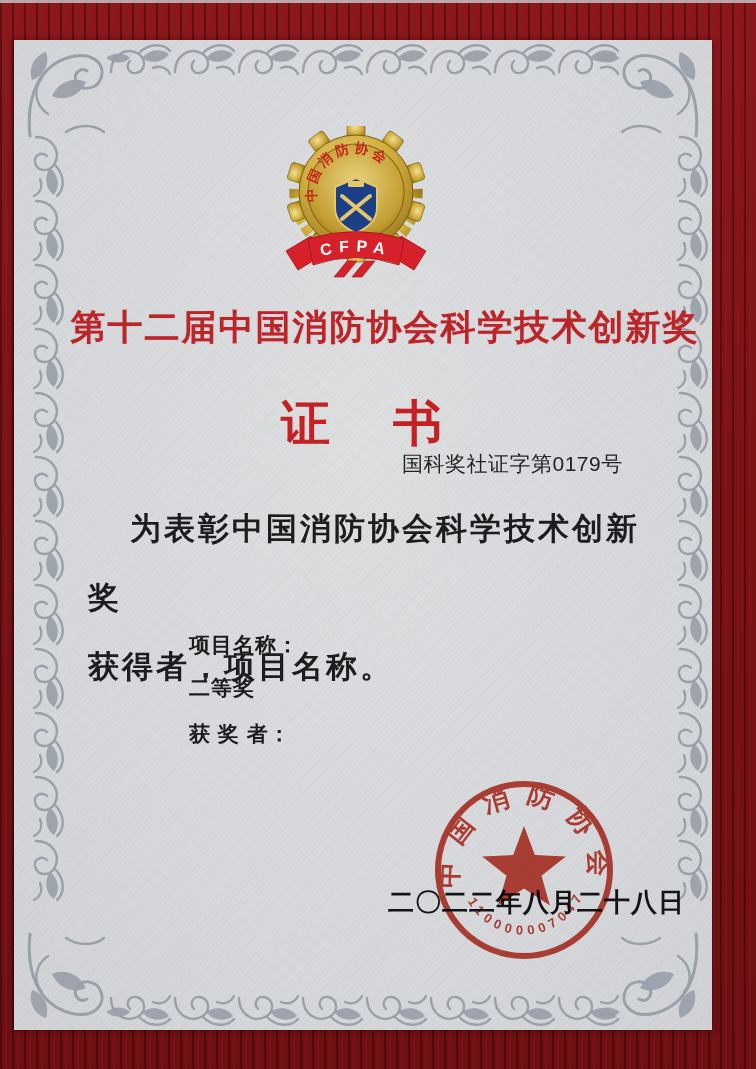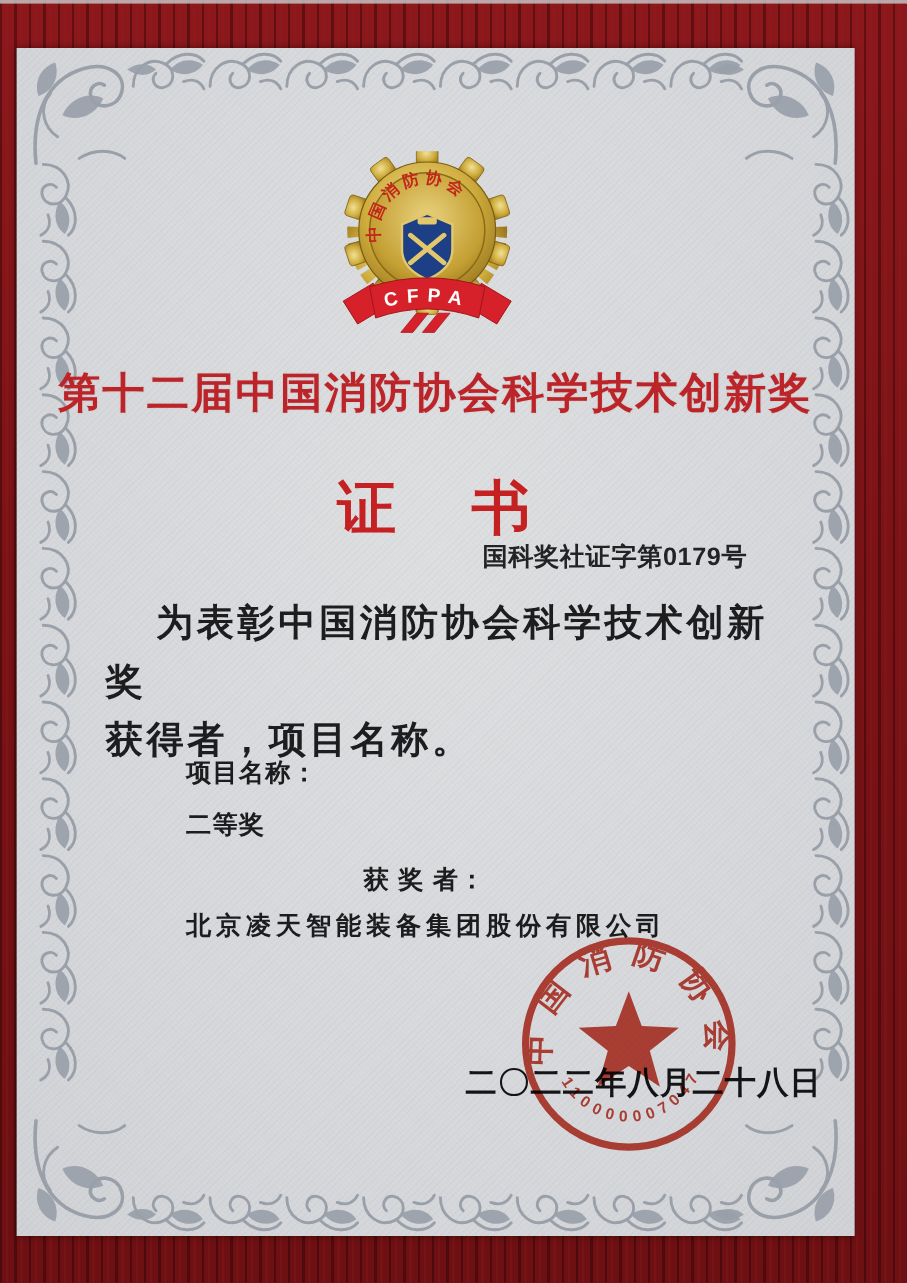--- a/index.html
+++ b/index.html
@@ -24,38 +24,39 @@
   .filigree{position:absolute;left:0;top:0;width:698px;height:990px;pointer-events:none;}
   .fstroke{fill:none;stroke:#99a0a9;stroke-width:2.4;stroke-linecap:round;}
   .fleaf{fill:#99a0a9;stroke:none;opacity:.92;}
 
   .emblem{position:absolute;left:269px;top:86px;width:146px;height:152px;}
 
   .award-title{
     position:absolute;left:0;top:264px;width:100%;text-align:center;
     font-weight:700;font-size:35px;letter-spacing:2px;color:#bb2428;white-space:nowrap;
     text-shadow:0 0 1px rgba(187,36,40,.35);
+    padding-left:22px;
   }
   .heading{
     position:absolute;left:267px;top:334px;
     font-weight:700;font-size:49px;letter-spacing:63px;color:#c62122;white-space:nowrap;margin-top:17px;
   }
   .issue-no{
     position:absolute;left:388px;top:410px;
-    font-weight:700;font-size:21px;letter-spacing:.5px;color:#232326;white-space:nowrap;
+    font-weight:400;font-size:21px;letter-spacing:.5px;color:#232326;white-space:nowrap;
   }
   .body-text{
     position:absolute;left:74px;top:454px;width:580px;
     font-family:"Liberation Serif", serif;font-weight:700;
-    font-size:31px;letter-spacing:3px;line-height:49px;color:#1d1d20;
+    font-size:31px;letter-spacing:3px;line-height:69px;color:#1d1d20;
   }
   .body-text .l1{text-indent:42px;}
 
   .fields{position:absolute;left:141px;top:586px;font-weight:700;font-size:21px;color:#1c1c1e;letter-spacing:1px;}
-  .frow{display:flex;align-items:center;}
+  .frow{display:flex;align-items:flex-end;margin-left:34px;}
   .flabel{width:104px;flex:0 0 auto;white-space:nowrap;}
   .fvalue{line-height:38px;}
   .frow.grade{margin-top:5px;}
   .frow.winner{margin-top:8px;flex-direction:column;}
   .frow.winner .fvalue{letter-spacing:4px;}
   .frow .flabel, .frow .fvalue{line-height:38px;}
 
   .seal{position:absolute;left:415px;top:735px;width:190px;height:190px;mix-blend-mode:multiply;opacity:.93;z-index:6;}
   .issue-date{
     position:absolute;left:374px;top:845px;z-index:4;
@@ -219,21 +220,20 @@
       <div class="frow project">
         <div class="flabel">项目名称：</div>
         <div class="fvalue">
         </div>
       </div>
       <div class="frow grade">
         <div class="fvalue">二等奖</div>
       </div>
       <div class="frow winner">
         <div class="flabel">获 奖 者：</div>
-        <div class="fvalue">北京凌天智能装备集团股份有限公司</div>
       </div>
     </div>
 
     <svg class="seal" viewBox="0 0 190 190" aria-hidden="true">
       <defs>
         <path id="sealArc" d="M 33 117.6 A 66 66 0 1 1 157 117.6" fill="none"></path>
         <path id="serialArc" d="M 34 115 A 64 64 0 0 0 156 115" fill="none"></path>
       </defs>
       <circle cx="95" cy="95" r="86" fill="none" stroke="#c53a2c" stroke-width="6"></circle>
       <polygon points="95,51 84.2,80.1 53.2,81.4 77.5,100.7 69.1,130.6 95,113.4 120.9,130.6 112.5,100.7 136.8,81.4 105.8,80.1" fill="#c53a2c"></polygon>

